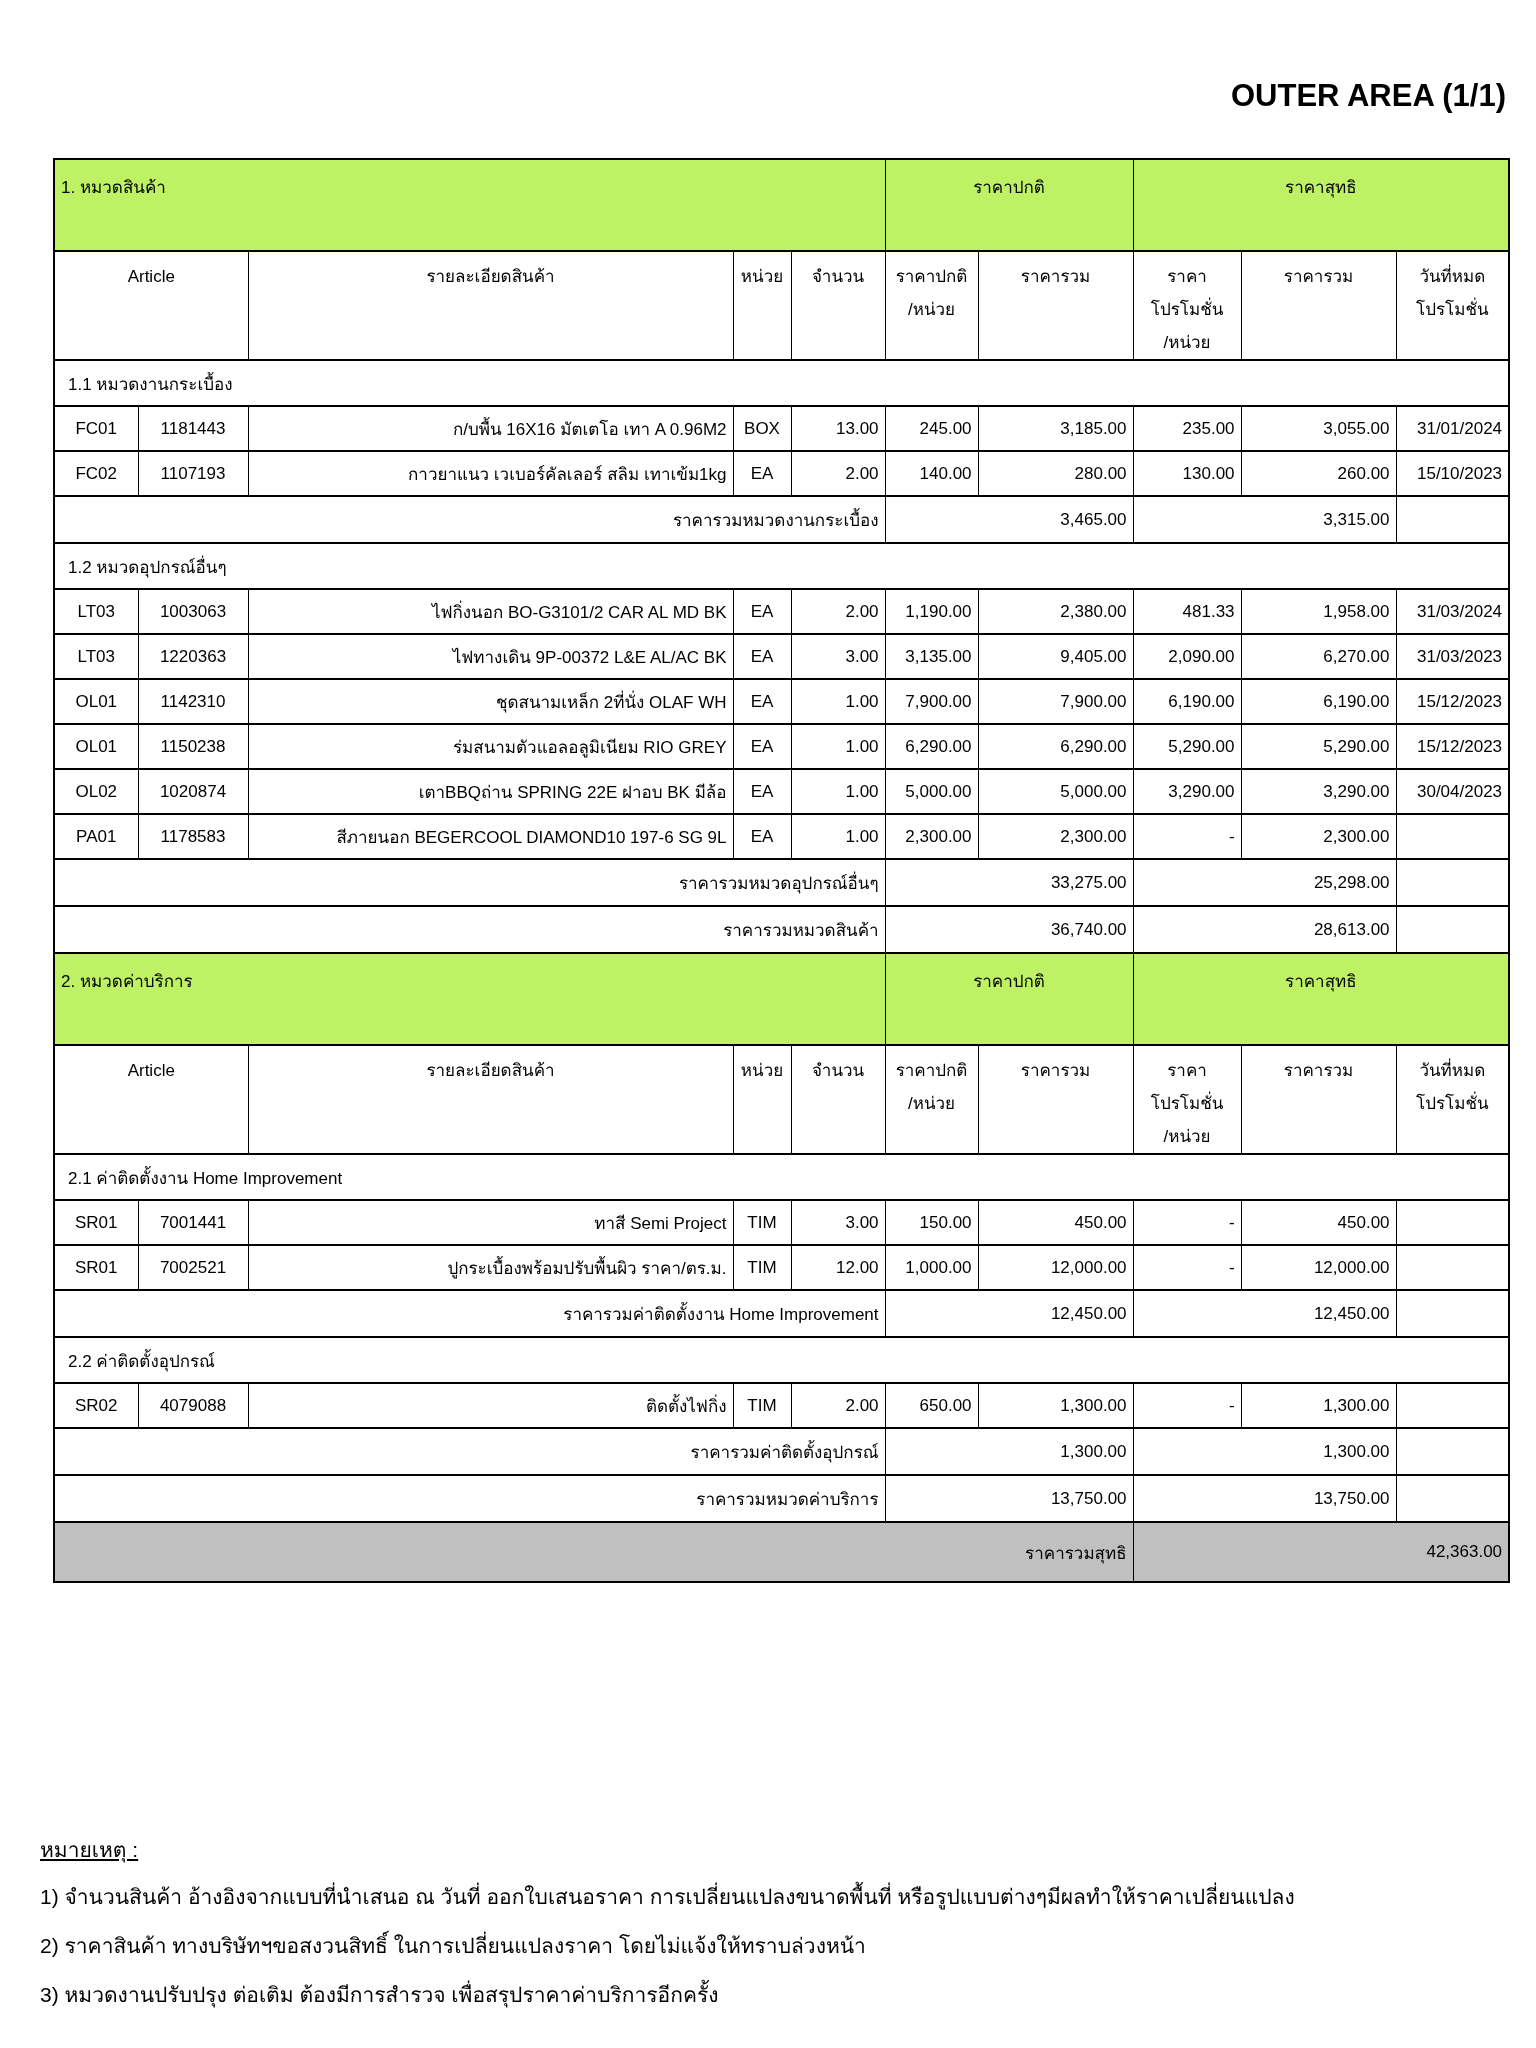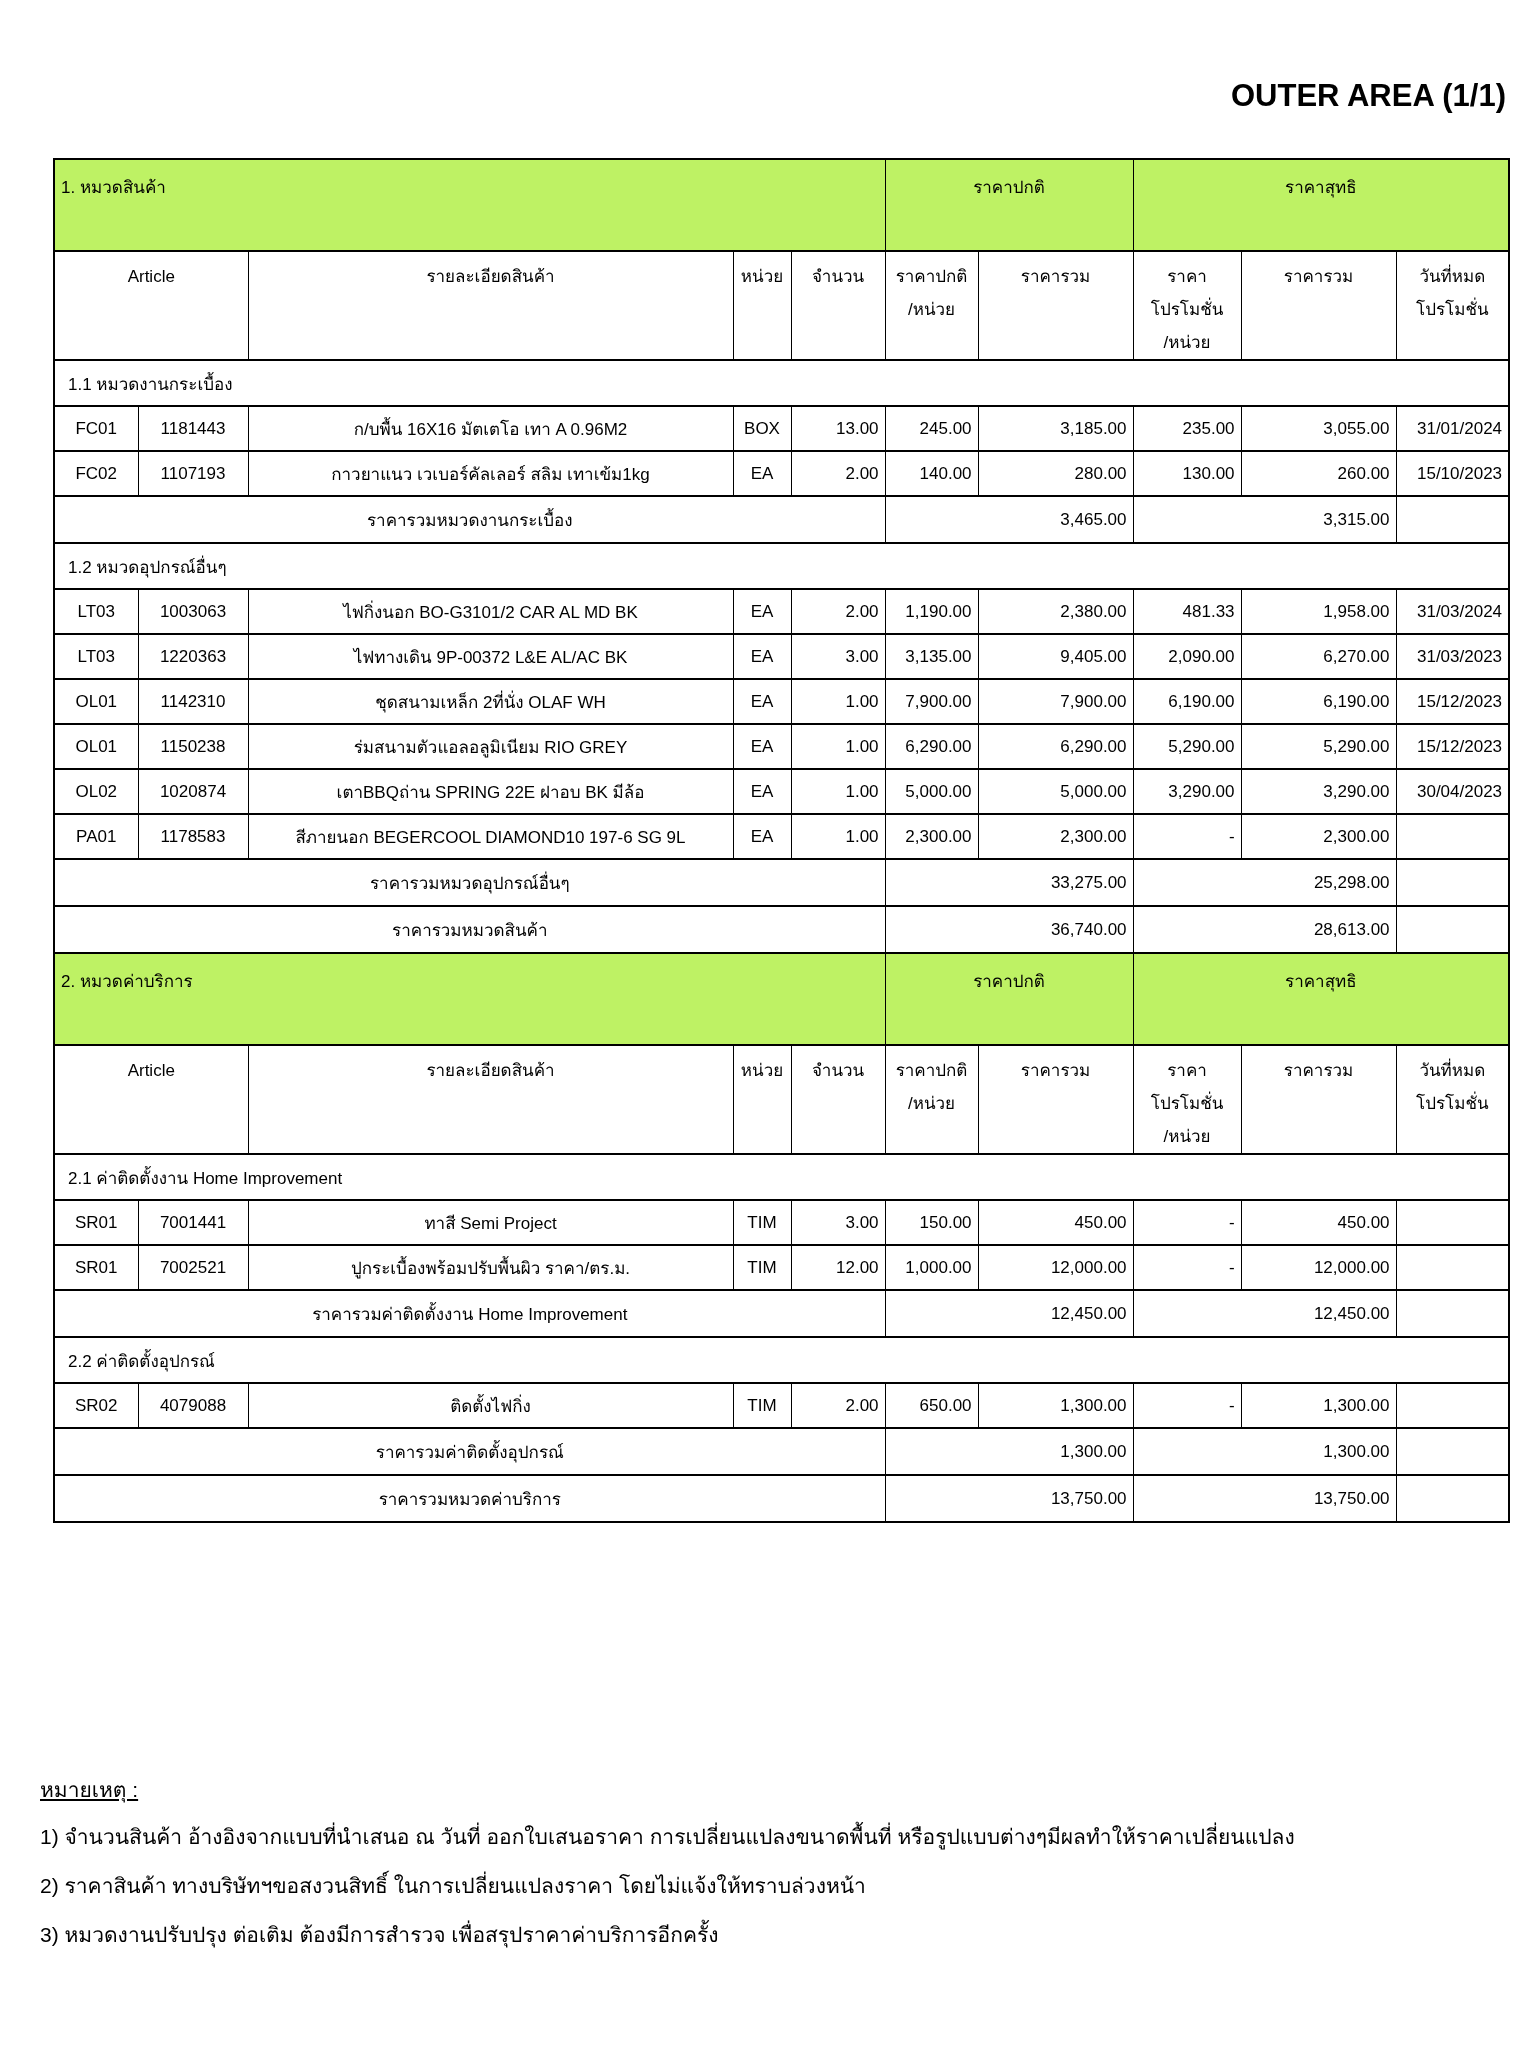--- a/index.html
+++ b/index.html
@@ -27,21 +27,21 @@
   td.gtitle { padding-left:13px; }
   tr.chead { height:105px; }
   tr.chead td { vertical-align:top; text-align:center; padding-top:8px; line-height:33px; }
   tr.section { height:46px;margin-left:20px; }
   tr.section td { text-align:left; padding-left:13px; }
   tr.data { height:45px; }
   tr.subtotal { height:47px; }
   td.lbl { padding-left:22px; }
   tr.grand { height:60px; }
   tr.grand td { background:#c0c0c0; }
-  .l { text-align:center;margin-left:23px; }
+  .l { text-align:right;margin-left:23px; }
   .c { text-align:center; }
   .r { text-align:right; }
   td.desc { padding-left:8px; }
   .notes { margin:250px 0 0 40px; font-size:21px; }
   .notes-header { text-decoration:underline; margin-bottom:18px; }
   .note-line { margin-bottom:23px; line-height:26px; }
 </style>
 </head>
 <body>
 
@@ -295,20 +295,24 @@
     <td colspan="2" class="r">1,300.00</td>
     <td></td>
   </tr>
   <tr class="subtotal">
     <td colspan="5" class="l lbl">ราคารวมหมวดค่าบริการ</td>
     <td colspan="2" class="r">13,750.00</td>
     <td colspan="2" class="r">13,750.00</td>
     <td></td>
   </tr>
 
+  <tr class="grand">
+    <td colspan="7" class="l lbl">ราคารวมสุทธิ</td>
+    <td colspan="3" class="r">42,363.00</td>
+  </tr>
 </tbody>
   </table>
 
 <div class="notes">
   <div class="notes-header">หมายเหตุ :</div>
   <div class="note-line">1) จำนวนสินค้า อ้างอิงจากแบบที่นำเสนอ ณ วันที่ ออกใบเสนอราคา การเปลี่ยนแปลงขนาดพื้นที่ หรือรูปแบบต่างๆมีผลทำให้ราคาเปลี่ยนแปลง</div>
   <div class="note-line">2) ราคาสินค้า ทางบริษัทฯขอสงวนสิทธิ์ ในการเปลี่ยนแปลงราคา โดยไม่แจ้งให้ทราบล่วงหน้า</div>
   <div class="note-line">3) หมวดงานปรับปรุง ต่อเติม ต้องมีการสำรวจ เพื่อสรุปราคาค่าบริการอีกครั้ง</div>
 </div>
 

